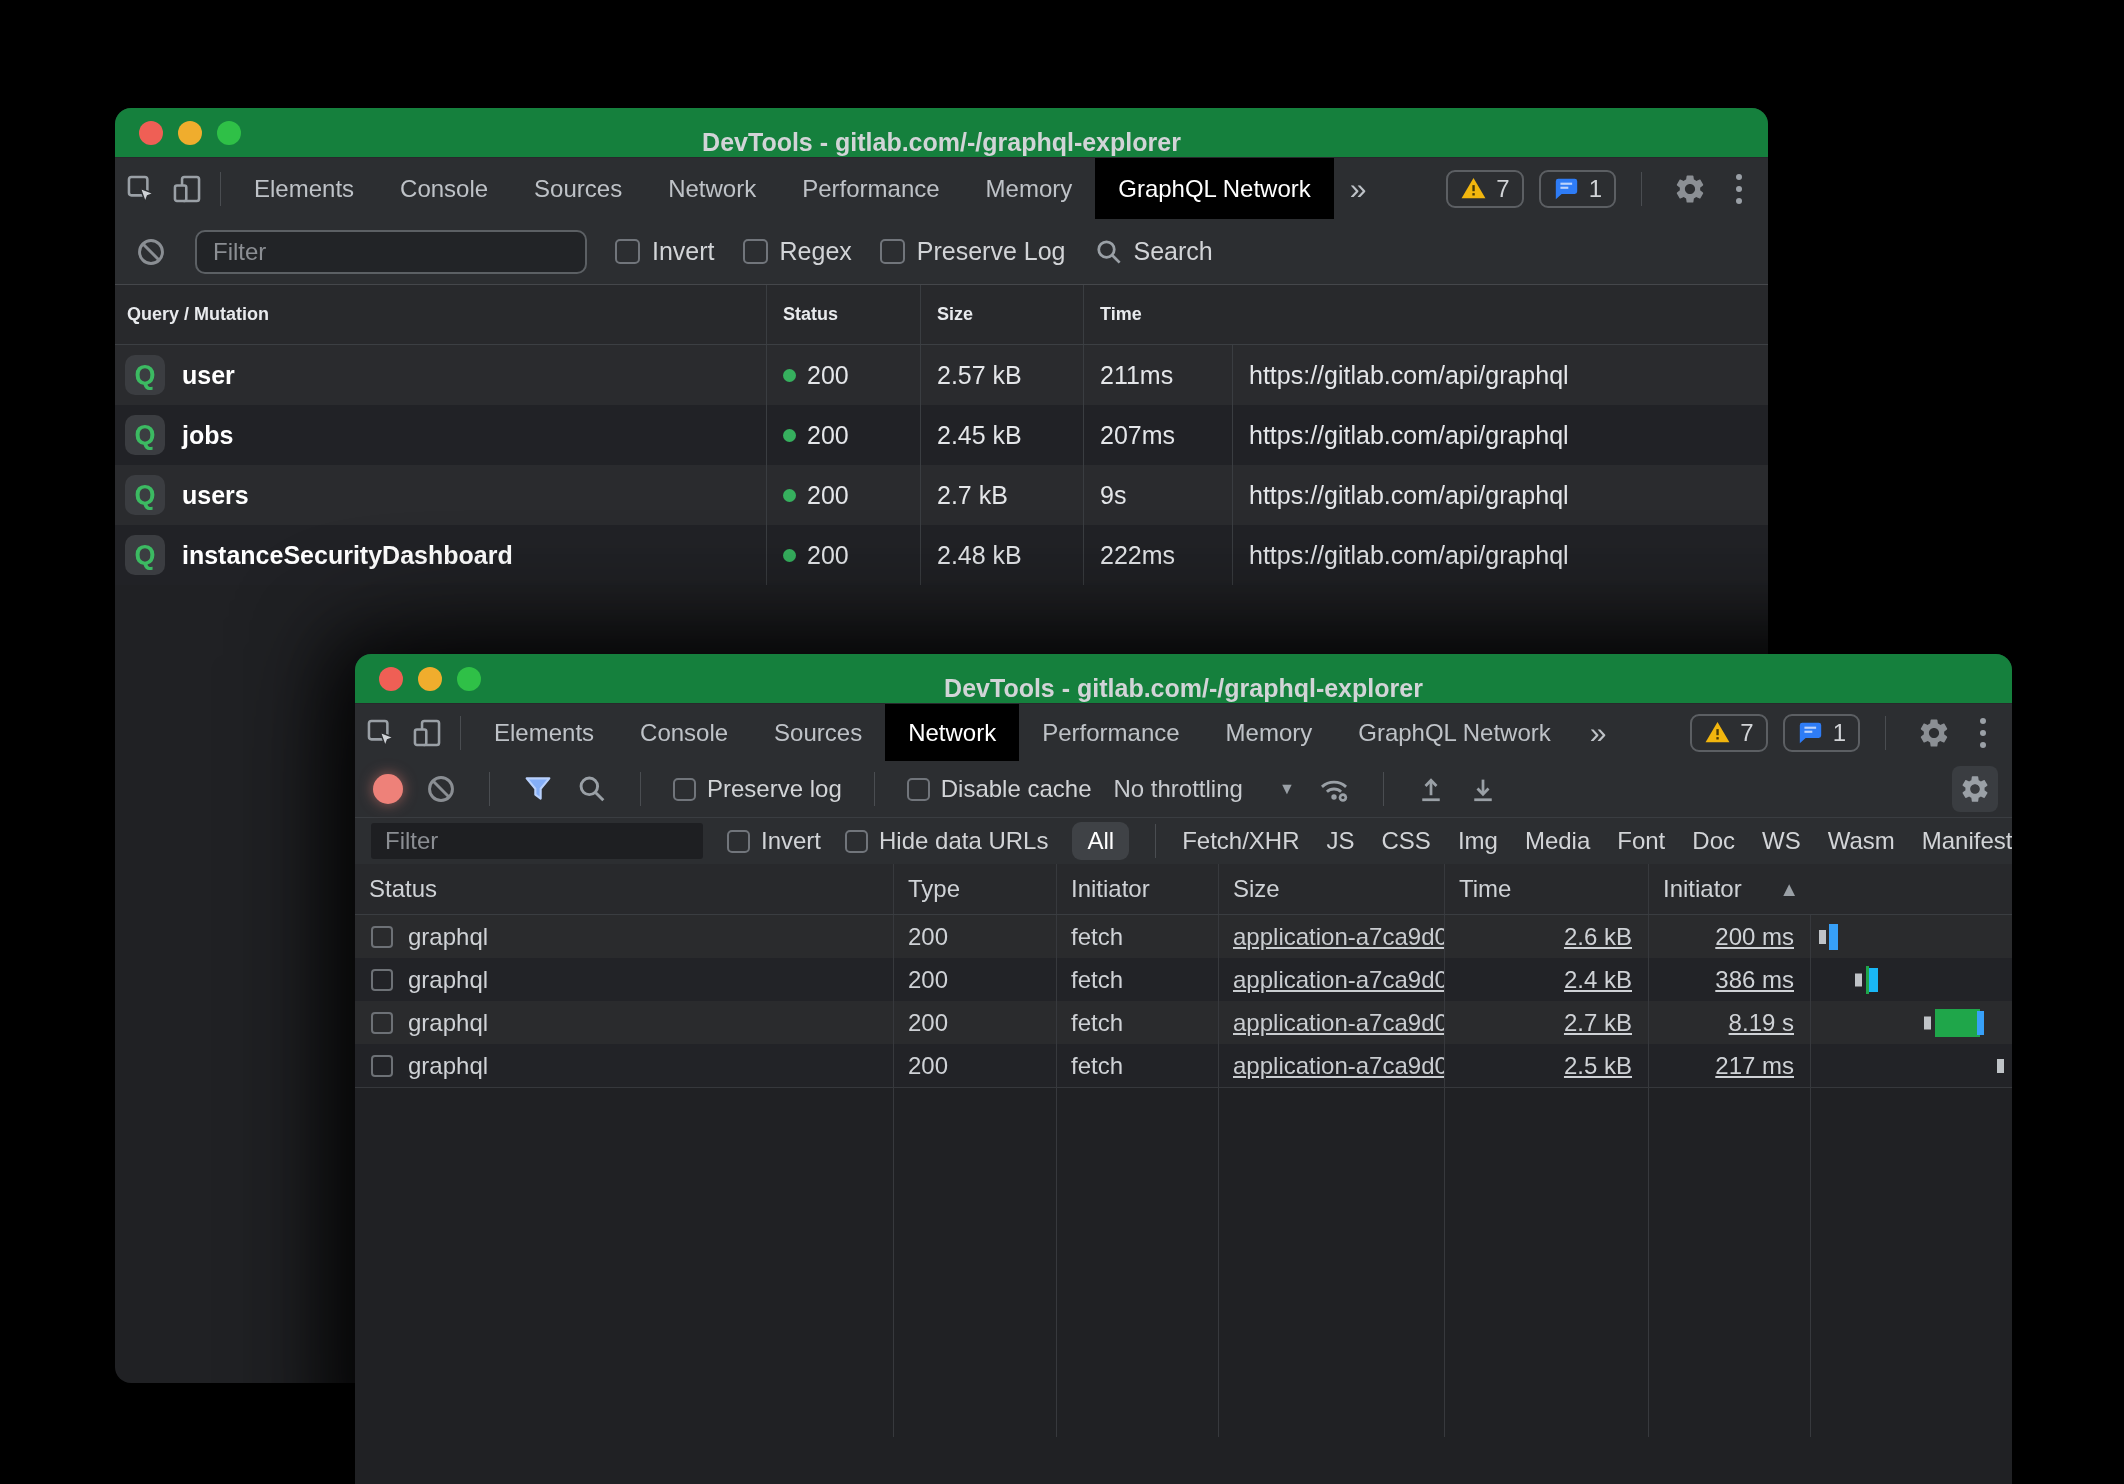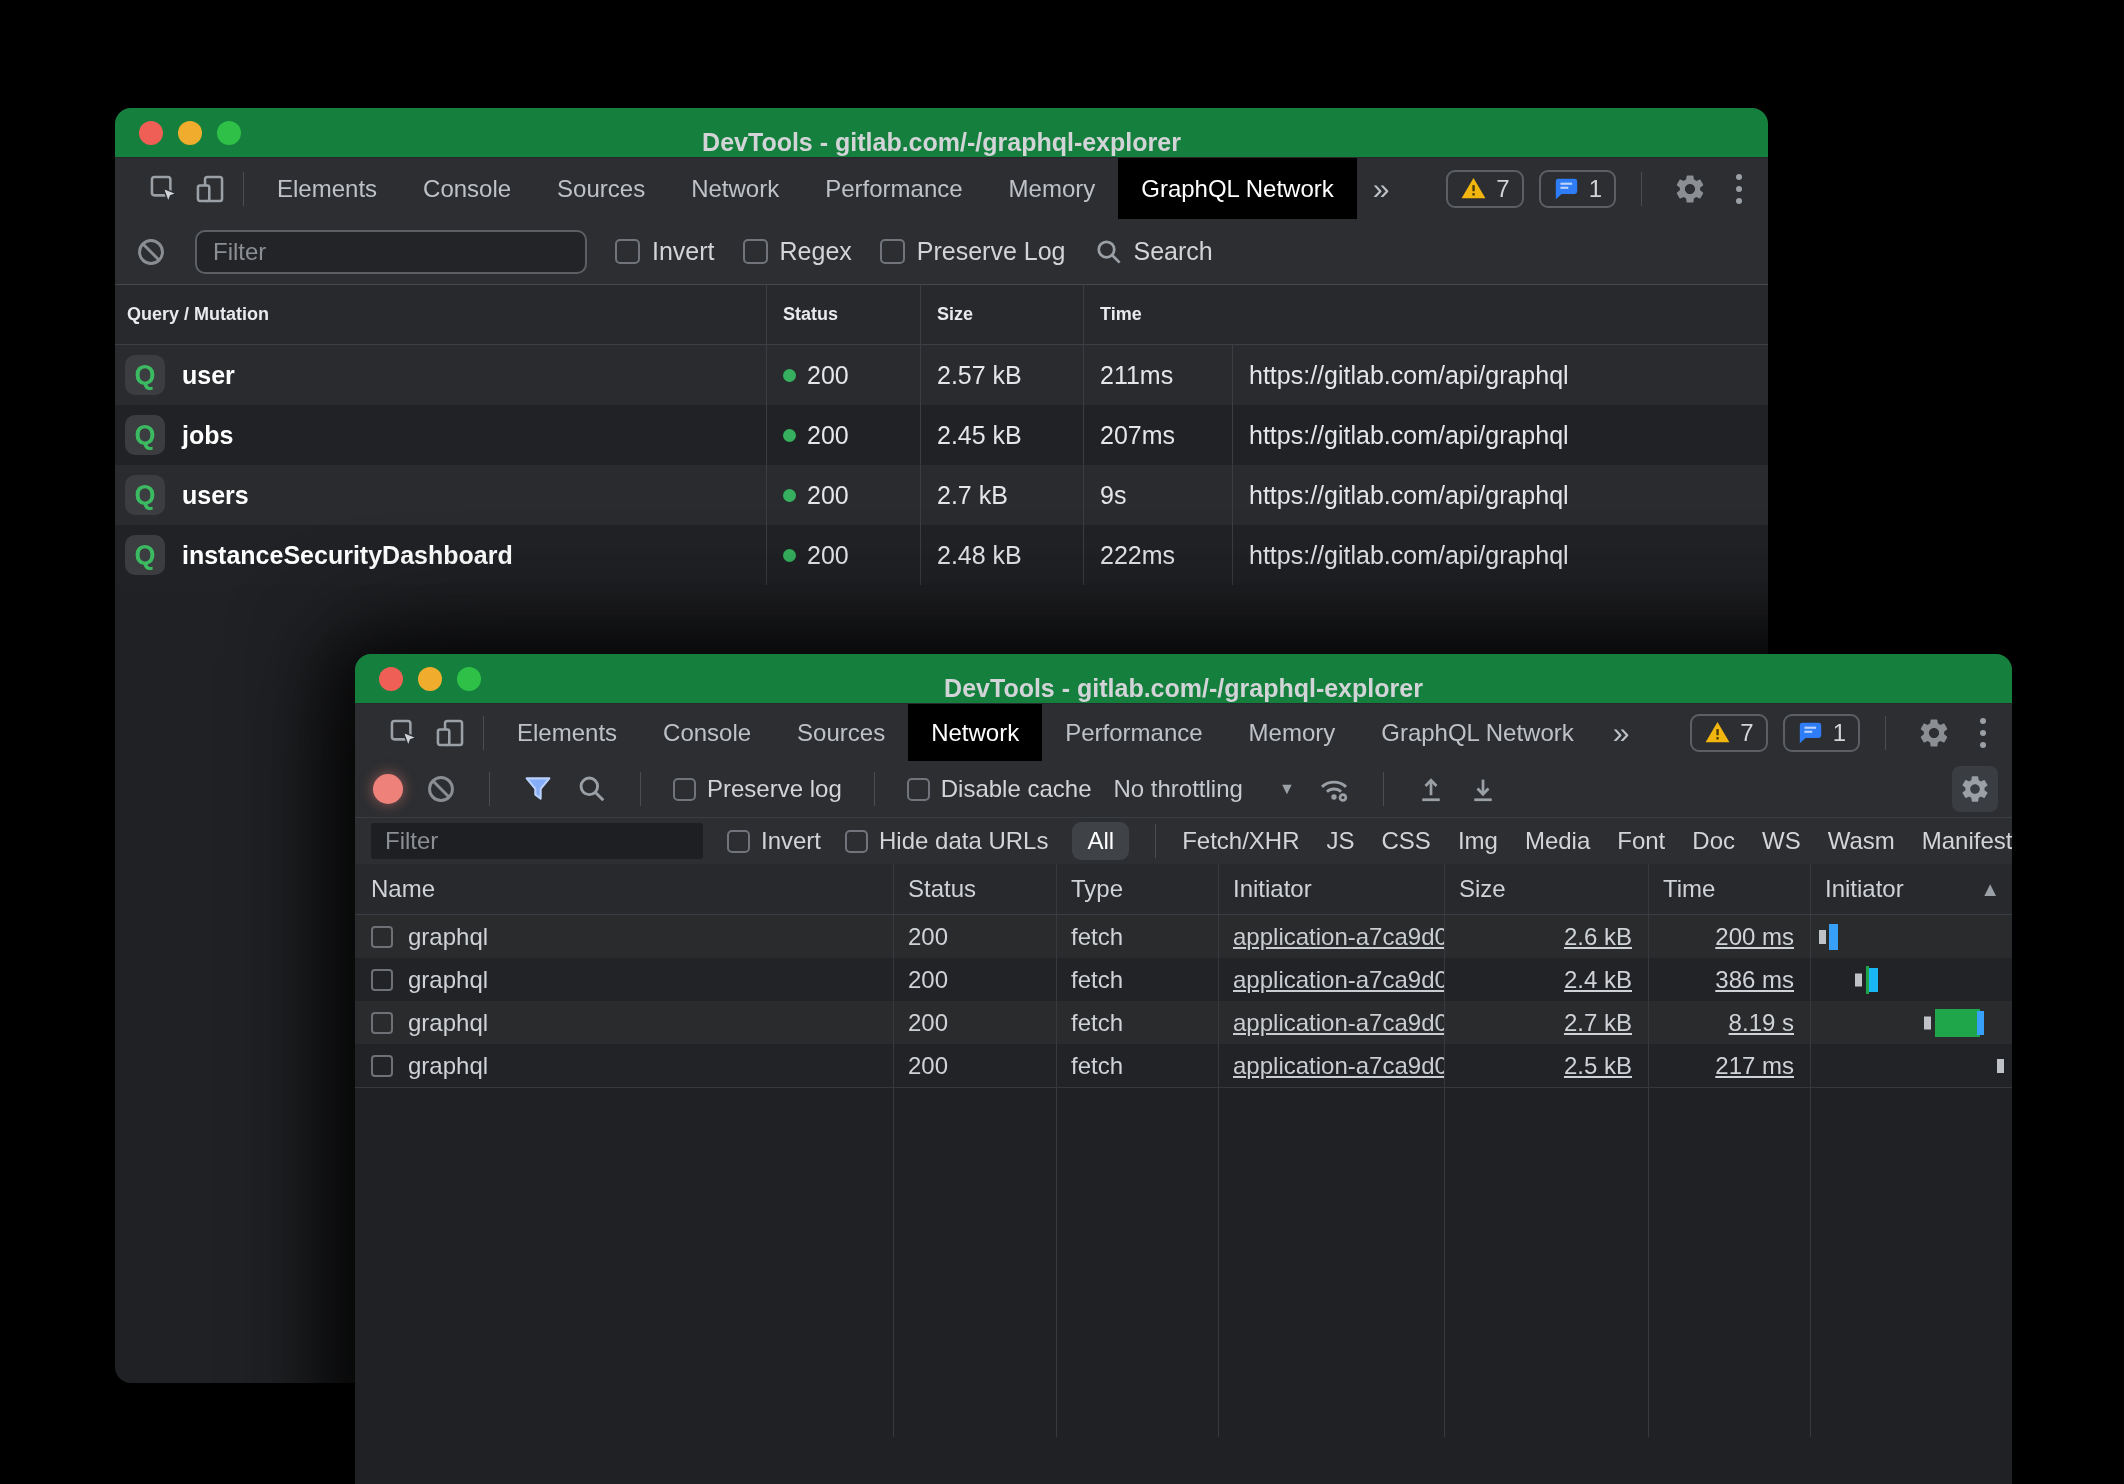--- a/index.html
+++ b/index.html
@@ -13,21 +13,21 @@
 
   
   .titlebar { height:50px; background:#15803d; display:flex; align-items:flex-end; justify-content:center;
               position:relative; border-bottom:1px solid #28292c; }
   .lights { position:absolute; left:24px; top:0; height:100%; display:flex; align-items:center; gap:15px; }
   .light { width:24px; height:24px; border-radius:50%; }
   .light.red{background:#ef5f55;} .light.yellow{background:#f0ad2d;} .light.green{background:#2fc047;}
   .title-text { font-size:25px; font-weight:bold; color:#d2d4d7; }
 
   
-  .tabbar { background:#2c2e31; display:flex; align-items:center; padding-left:26px; }
+  .tabbar { background:#2c2e31; display:flex; align-items:center; padding-left:3px; }
   #backwin  .tabbar { height:61px; }
   #frontwin .tabbar { height:57px; }
   .icon-btn { width:46px; height:46px; display:flex; align-items:center; justify-content:center; flex:none; }
   .vdiv { width:1px; height:34px; background:#4a4d51; margin:0 10px; flex:none; }
   .tab { height:100%; padding:0 23px; display:flex; align-items:center; font-size:24px; color:#bec2c7; white-space:nowrap; }
   .tab.active { background:#000; color:#fff; }
   .chev { font-size:30px; color:#bec2c7; padding:0 16px; }
   .tab-right { margin-left:auto; display:flex; align-items:center; gap:15px; padding-right:18px; height:100%; }
   .badge-box { display:flex; align-items:center; gap:9px; border:2px solid #5c5f63; border-radius:9px; height:38px; padding:0 12px; }
   .badge-count { font-size:24px; color:#d2d4d7; }
@@ -406,21 +406,20 @@
       <span>Doc</span>
       <span>WS</span>
       <span>Wasm</span>
       <span>Manifest</span>
 
     </span>
   </div>
 
 
   <div class="front-grid fheader">
-    <div class="cellf" style="padding-left:16px;">Name</div>
     <div class="cellf">Status</div>
     <div class="cellf">Type</div>
     <div class="cellf">Initiator</div>
     <div class="cellf">Size</div>
     <div class="cellf">Time</div>
     <div class="cellf">
       <span>Initiator</span>
       <span class="sortarrow">▲</span>
     </div>
   </div>

